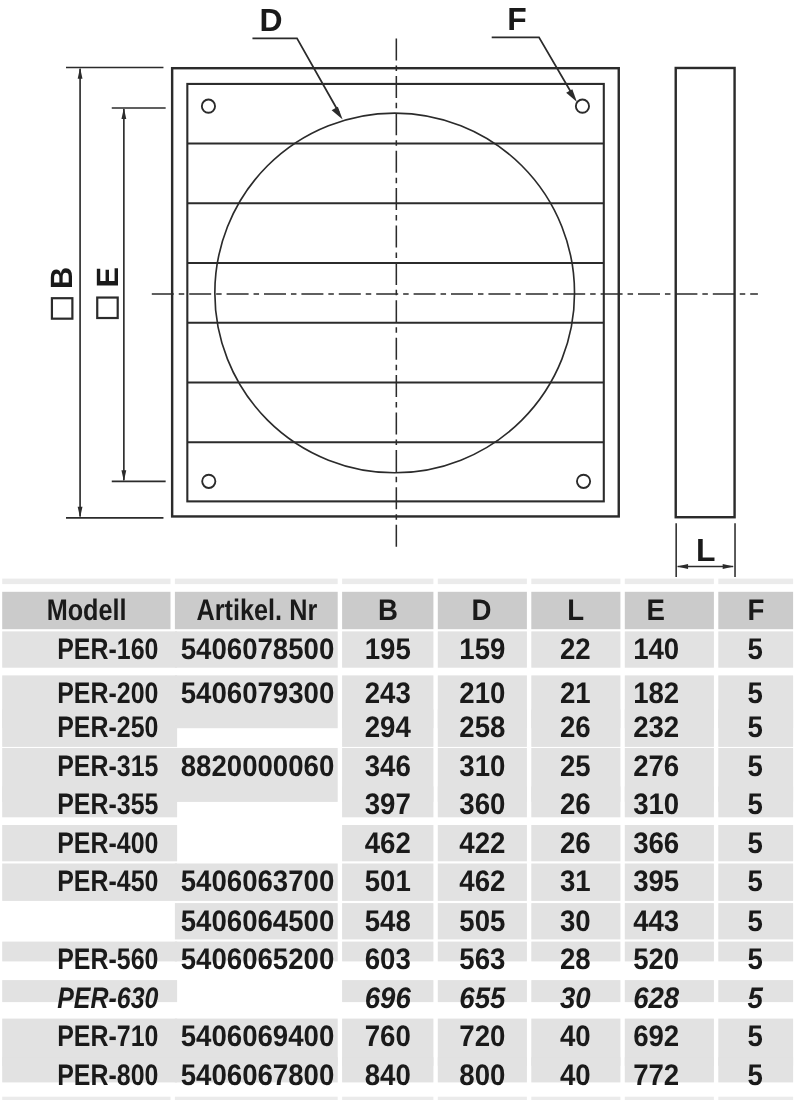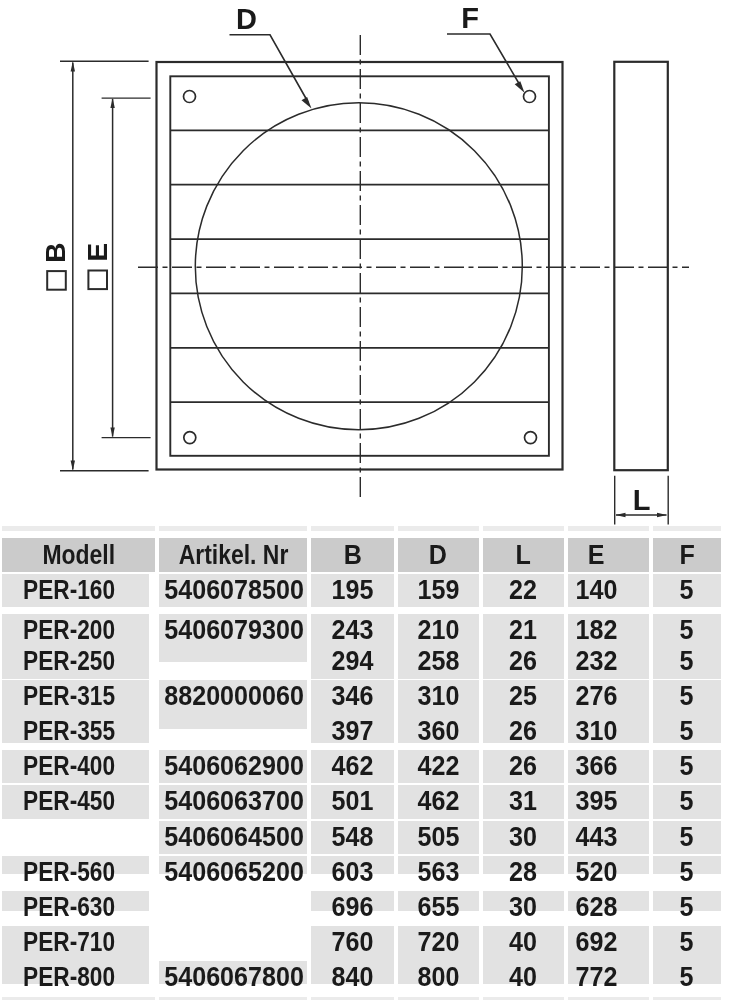--- a/index.html
+++ b/index.html
@@ -10,21 +10,21 @@
   .hd .c{background:#cbcbcb;line-height:34.5px;}
   .hd .c1 span,.hd .c2 span{transform:scaleX(0.85);}
   .c1{left:0;width:153.2px;}
   .c2{left:156.8px;width:148.6px;}
   .c3{left:309.4px;width:82.2px;}
   .c4{left:395.6px;width:81px;}
   .c5{left:480.6px;width:81px;}
   .c6{left:565.6px;width:81.5px;}
   .c7{left:651.1px;width:67.5px;}
   .c6 span{position:relative;left:-12px;}
-  .c1.model{text-align:center;padding-left:4px;width:143.2px;}
+  .c1.model{text-align:right;padding-left:16px;width:143.2px;}
   .c1.model span{transform:scaleX(0.84);transform-origin:0 50%;}
 </style>
 </head>
 <body>
 
 <svg width="732" height="535" viewBox="0 0 732 535" style="position:absolute;left:0;top:0;" fill="none" stroke="#2b2b2b">
 
   <g stroke-width="1.6">
     <path d="M229.5 34.8 H270 L308 102"></path>
     <polygon points="311.5,108.6 301.5,100.3 307.1,97.1" fill="#2b2b2b" stroke="none"></polygon>
@@ -179,21 +179,20 @@
   <div class="c c1 model"><span>PER-355</span></div>
     <div class="c c3"><span>397</span></div>
     <div class="c c4"><span>360</span></div>
     <div class="c c5"><span>26</span></div>
     <div class="c c6"><span>310</span></div>
     <div class="c c7"><span>5</span></div>
 </div>
 
 <div class="cellrow" style="top:750.2px;height:33.2px;">
   <div class="c c1 model"><span>PER-400</span></div>
-    <div class="c c2"><span>5406062900</span></div>
     <div class="c c3"><span>462</span></div>
     <div class="c c4"><span>422</span></div>
     <div class="c c5"><span>26</span></div>
     <div class="c c6"><span>366</span></div>
     <div class="c c7"><span>5</span></div>
 </div>
 
 <div class="cellrow" style="top:785.4px;height:33.2px;">
   <div class="c c1 model"><span>PER-450</span></div>
     <div class="c c2"><span>5406063700</span></div>
@@ -216,31 +215,32 @@
 <div class="cellrow" style="top:855.8px;height:18px;">
   <div class="c c1 model"><span>PER-560</span></div>
     <div class="c c2"><span>5406065200</span></div>
     <div class="c c3"><span>603</span></div>
     <div class="c c4"><span>563</span></div>
     <div class="c c5"><span>28</span></div>
     <div class="c c6"><span>520</span></div>
     <div class="c c7"><span>5</span></div>
 </div>
 
-<div class="cellrow" style="top:891.0px;height:20px;">
+<div class="cellrow" style="top:891.0px;height:20px;font-style:italic;">
   <div class="c c1 model"><span>PER-630</span></div>
     <div class="c c3"><span>696</span></div>
     <div class="c c4"><span>655</span></div>
     <div class="c c5"><span>30</span></div>
     <div class="c c6"><span>628</span></div>
     <div class="c c7"><span>5</span></div>
 </div>
 
 <div class="cellrow" style="top:926.2px;height:43px;">
   <div class="c c1 model"><span>PER-710</span></div>
+    <div class="c c2"><span>5406069400</span></div>
     <div class="c c3"><span>760</span></div>
     <div class="c c4"><span>720</span></div>
     <div class="c c5"><span>40</span></div>
     <div class="c c6"><span>692</span></div>
     <div class="c c7"><span>5</span></div>
 </div>
 
 <div class="cellrow" style="top:961.4px;height:23px;">
   <div class="c c1 model"><span>PER-800</span></div>
     <div class="c c2"><span>5406067800</span></div>

